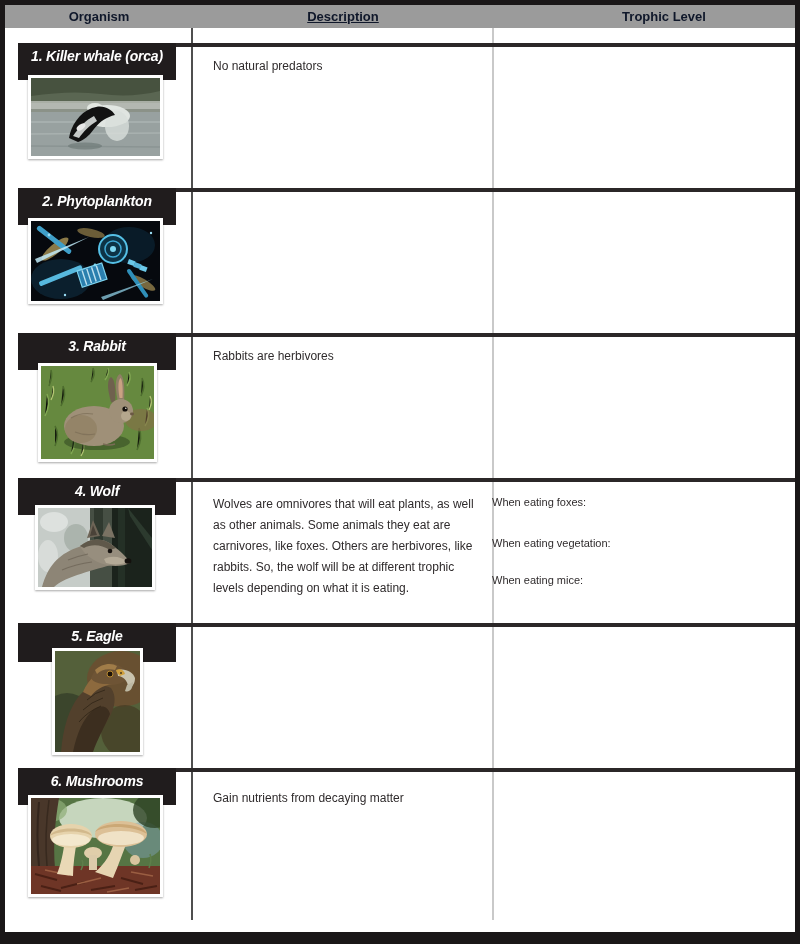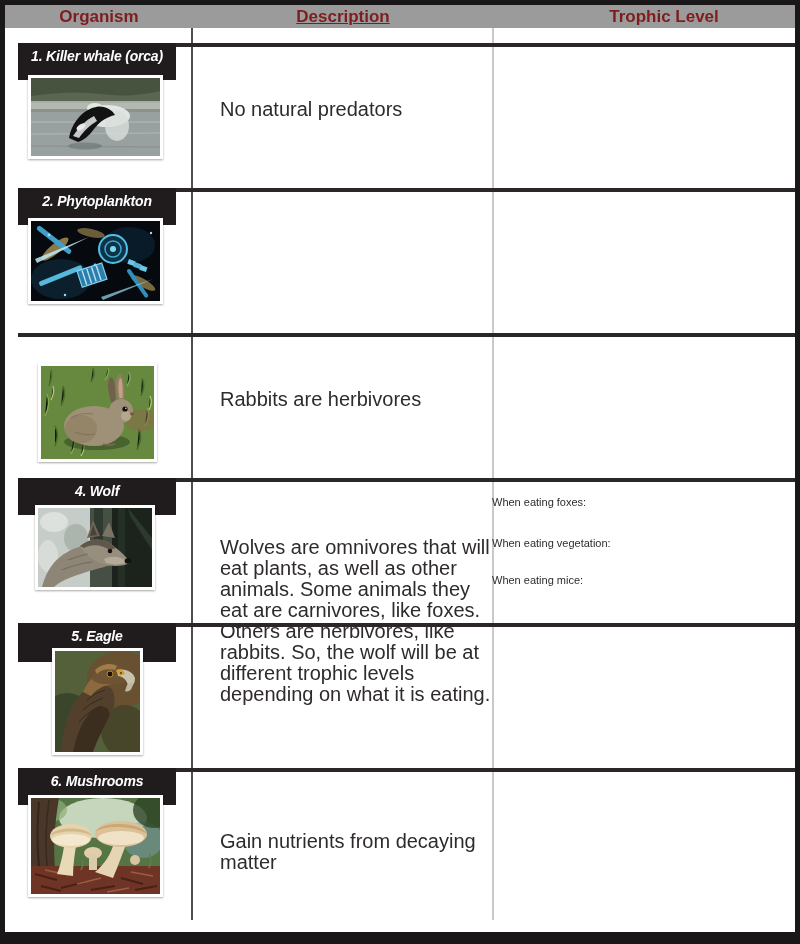--- a/index.html
+++ b/index.html
@@ -6,21 +6,21 @@
   .page {
     position:relative; width:800px; height:944px; background:#fff;
     font-family:"Liberation Sans", sans-serif; overflow:hidden;
   }
   .frame {
     position:absolute; inset:0;
     border:5px solid var(--frame); border-bottom-width:12px;
     pointer-events:none; z-index:40;
   }
   .header-bar { position:absolute; left:5px; top:5px; width:790px; height:23px; background:var(--header_bg); z-index:30; }
-  .hcell { position:absolute; top:0; height:41px; line-height:23px; text-align:center; color:#7f1d1d; font-weight:bold; font-size:17px; }
+  .hcell { position:absolute; top:0; height:41px; line-height:23px; text-align:center; color:#0f172a; font-weight:bold; font-size:13px; }
   .c1 { left:0; width:188px; }
   .c2 { left:188px; width:300px;text-decoration:underline; }
   .c3 { left:508px; width:302px; }
 
   .vdiv { position:absolute; top:28px; height:892px; z-index:1; }
   .v1 { left:191px; width:2px; background:var(--divider_dark); }
   .v2 { left:492px; width:2px; background:var(--divider_light); }
 
   .rule { position:absolute; left:18px; right:5px; height:4px; background:var(--rule); z-index:5; }
   .labelbox {
@@ -30,22 +30,22 @@
   .labeltext {
     color:#fff; font-weight:bold; font-size:14px; line-height:27px;
     letter-spacing:-0.2px; white-space:nowrap;font-style:italic;
   }
   .photo {
     position:absolute; background:#fff; padding:3px; z-index:10;
     box-shadow:0 1px 2px rgba(0,0,0,0.35);
   }
   .photo svg { display:block; }
   .desc {
-    position:absolute; left:220px; width:272px;
-    font-size:20px; line-height:21px; color:var(--text); z-index:8;margin-top:43px;
+    position:absolute; left:213px; width:272px;
+    font-size:12px; line-height:21px; color:var(--text); z-index:8;
   }
   .trophic {
     position:absolute; left:492px; font-size:11px; color:var(--text); z-index:8;
   }
 </style>
 </head>
 <body>
 
 <div class="page">
   <div class="frame"></div>
@@ -116,20 +116,23 @@
       <rect x="104" y="41" width="7" height="5" fill="#57b4d8" transform="rotate(20 104 41)"></rect>
       <rect x="110" y="44" width="7" height="5" fill="#6cc8e8" transform="rotate(20 110 44)"></rect>
       <circle cx="18" cy="14" r="1.4" fill="#9adef5"></circle>
       <circle cx="120" cy="12" r="1.2" fill="#9adef5"></circle>
       <circle cx="64" cy="44" r="1.4" fill="#7fd8f2"></circle>
       <circle cx="34" cy="74" r="1.2" fill="#9adef5"></circle>
     </svg>
   </div>
 
   <div class="rule" style="top:333px"></div>
+  <div class="labelbox" style="top:333px">
+    <span class="labeltext">3. Rabbit</span>
+  </div>
   <div class="photo" style="left:38px; top:363px;">
     <svg width="113" height="93" viewBox="0 0 113 93">
       <rect width="113" height="93" fill="#66893f"></rect>
       <g stroke="#48672a" stroke-width="1.6" opacity="0.8">
         <path d="M8 20 q4 -10 2 -16"></path>
           <path d="M20 40 q6 -12 2 -20"></path>
           <path d="M100 30 q5 -10 1 -18"></path>
         <path d="M14 80 q5 -12 0 -20"></path>
           <path d="M96 84 q6 -12 2 -22"></path>
           <path d="M50 16 q5 -8 2 -14"></path>

